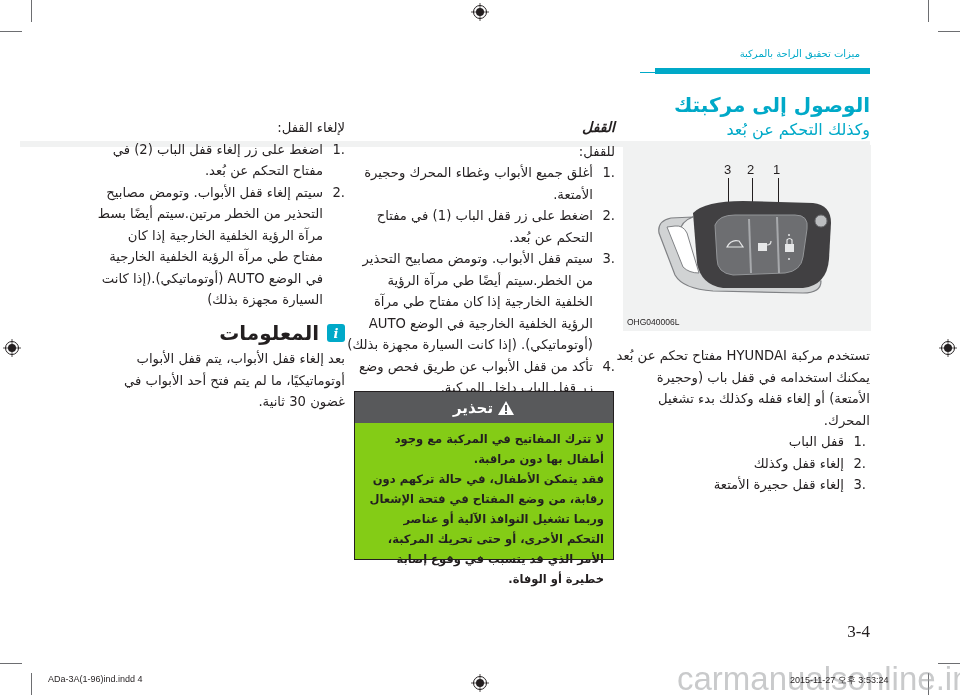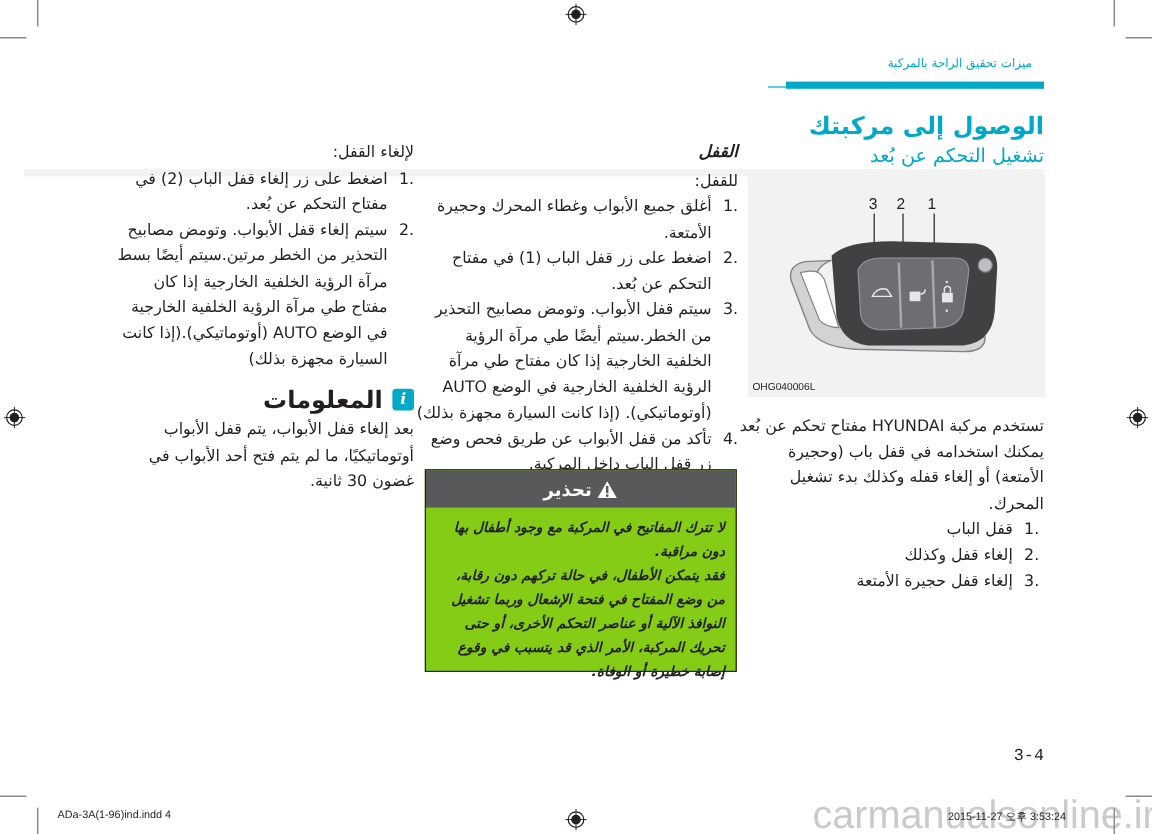--- a/index.html
+++ b/index.html
@@ -77,26 +77,26 @@
     .warn-box {
       position: absolute; top: 391px; left: 354px; width: 260px; height: 169px;
       border: 1px solid #231f20; direction: rtl; background: #84cc16;
     }
     .warn-header {
       height: 31px; background: #58595b; color: #fff; display: flex; align-items: center;
       justify-content: center; gap: 4px; font-size: 15px; font-weight: bold;
     }
     .warn-tri { width: 18px; height: 16px; }
     .warn-body {
-      padding: 6px 9px 0 8px; font-size: 11.5px; line-height: 20px; font-weight: bold; text-align: right; font-style: italic;
+      padding: 6px 9px 0 8px; font-size: 11.5px; line-height: 20px; font-weight: bold; text-align: right;
     }
 
     
     .page-num {
-      position: absolute; top: 622px; right: 90px; font-family: Liberation Mono, monospace; font-size: 14px; color: #231f20;
+      position: absolute; top: 622px; right: 90px; font-family: Liberation Serif, serif; font-size: 17px; color: #231f20;
     }
     .footer-file {
       position: absolute; top: 674px; left: 48px; font-family: "Liberation Sans", sans-serif; font-size: 9px; color: #231f20;
     }
     .footer-stamp {
       position: absolute; top: 674px; left: 790px; font-family: "Liberation Sans", sans-serif; font-size: 9px; color: #231f20;
     }
     .watermark {
       position: absolute; top: 660px; left: 677px; font-family: "Liberation Sans", sans-serif;
       font-size: 33px; color: #9d9fa2; opacity: 0.55; letter-spacing: 0px;
@@ -137,21 +137,21 @@
   <circle cx="9" cy="9" r="4" fill="#231f20"></circle>
   <line x1="9" y1="0" x2="9" y2="18" stroke="#231f20" stroke-width="0.8"></line>
   <line x1="0" y1="9" x2="18" y2="9" stroke="#231f20" stroke-width="0.8"></line>
 </svg>
 
 <div class="section-header">ميزات تحقيق الراحة بالمركبة</div>
 <div class="header-rule" style="top:72px;height:1px;left:640px;width:15px;"></div>
 <div class="header-rule-thick"></div>
 
 <div class="title-main">الوصول إلى مركبتك</div>
-<div class="title-sub">تشغيل التحكم عن بُعد</div>
+<div class="title-sub">وكذلك التحكم عن بُعد</div>
 <div class="title-band"></div>
 
 <div class="figure">
   <span class="callout-num" style="left:101px;">3</span>
   <span class="callout-num" style="left:124px;">2</span>
   <span class="callout-num" style="left:150px;">1</span>
   <div class="callout-line" style="left:105px;top:33px;height:45px;"></div>
   <div class="callout-line" style="left:129px;top:33px;height:45px;"></div>
   <div class="callout-line" style="left:155px;top:33px;height:45px;"></div>
   <svg style="position:absolute;left:30px;top:48px;" width="190" height="105" viewBox="0 0 190 105">

